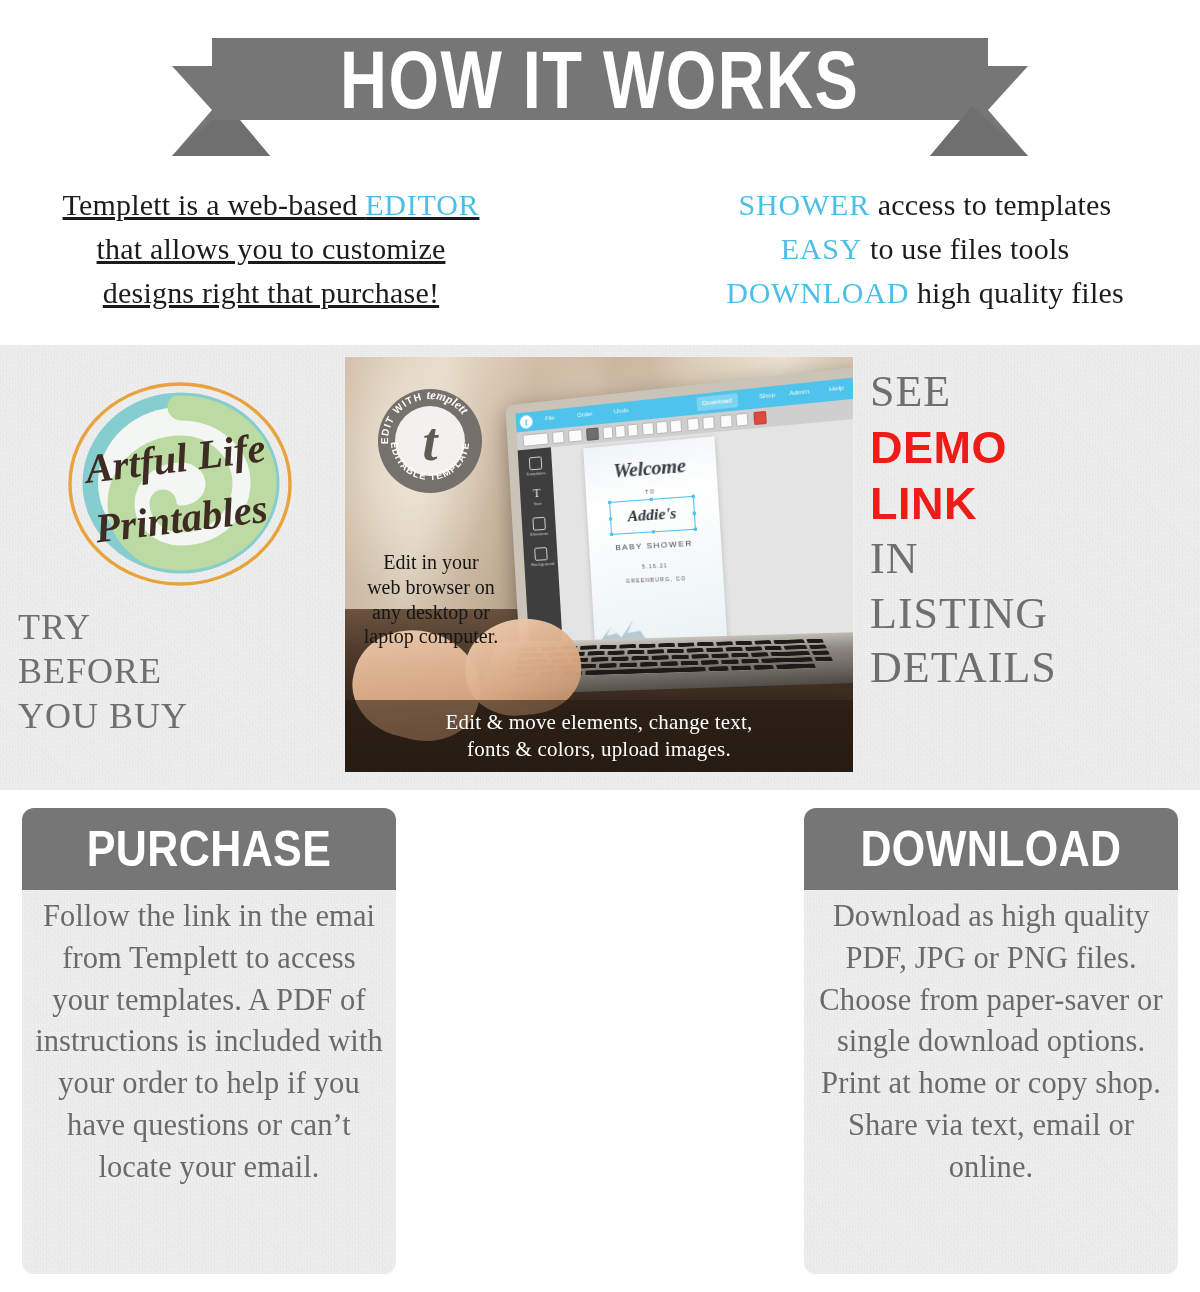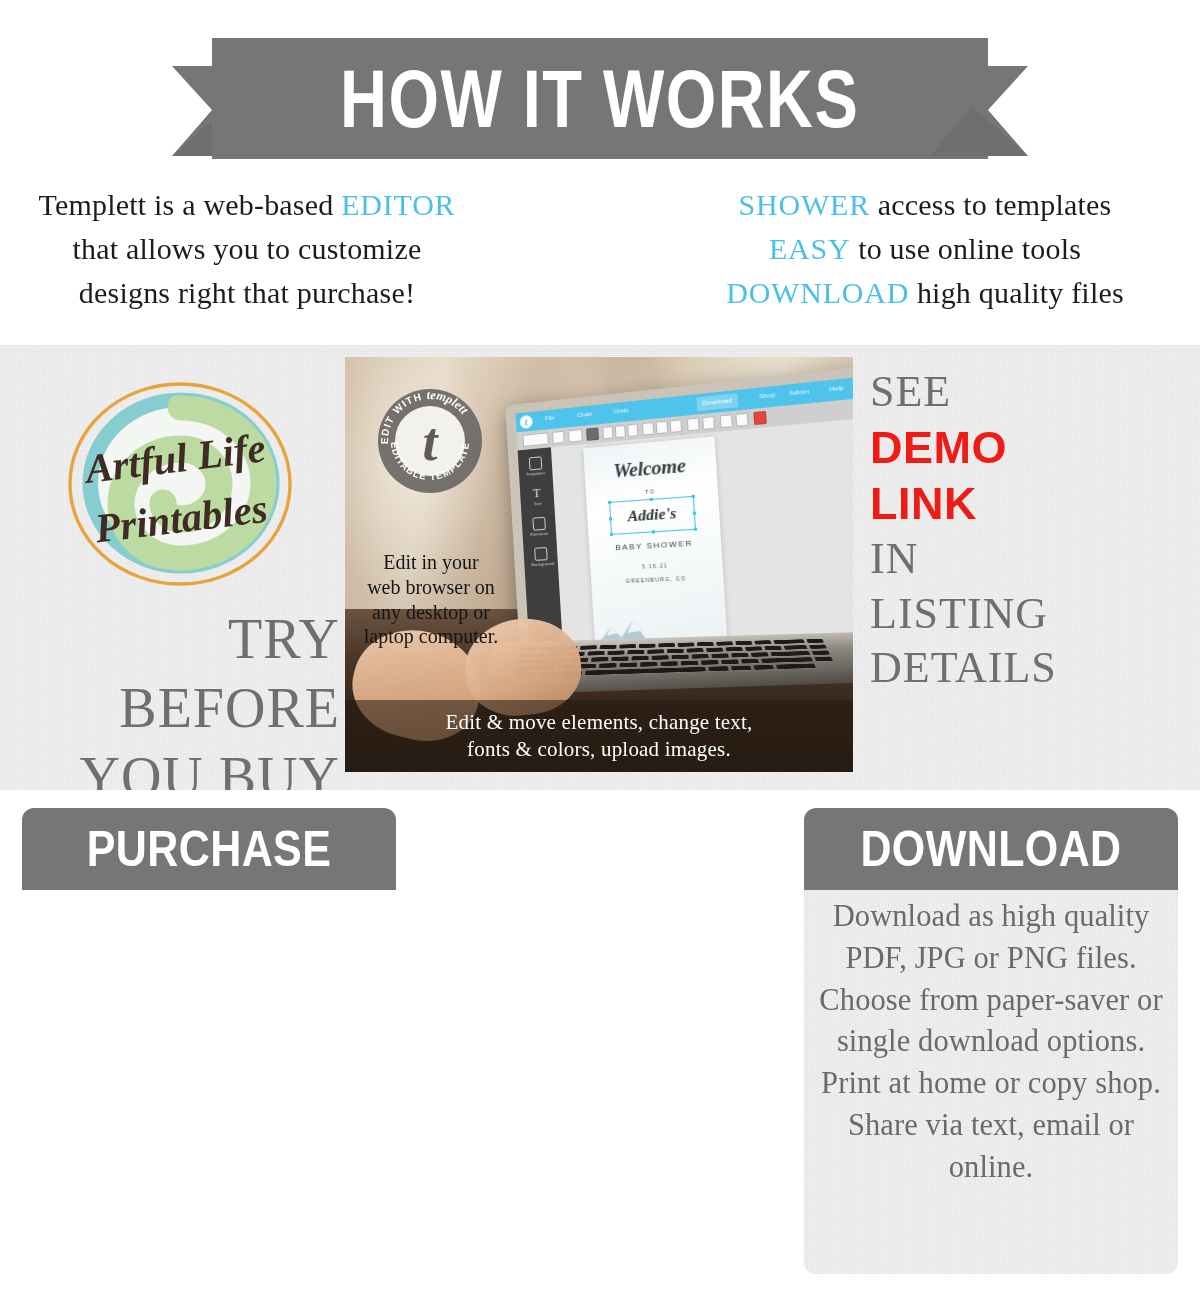--- a/index.html
+++ b/index.html
@@ -22,56 +22,56 @@
   #header-banner {
     position:absolute; left:0; top:0; width:1200px; height:175px;
     background:#ffffff;
   }
   .ribbon-wrap { position:absolute; left:0; top:38px; width:1200px; height:130px; }
   .ribbon-tail { position:absolute; top:0; width:120px; height:130px; }
   .ribbon-tail svg { display:block; }
   .ribbon-tail.left { left:170px; }
   .ribbon-tail.right { left:910px; }
   .ribbon-center {
-    position:absolute; left:212px; top:0; width:776px; height:121px;
+    position:absolute; left:212px; top:0; width:776px; height:82px;
     background:#767676;
     display:flex; align-items:center; justify-content:center;
   }
   #banner-title {
     font-family:"Liberation Sans", sans-serif;
     font-weight:bold; font-size:67px; color:#ffffff;
     letter-spacing:1.5px; line-height:1;
     transform:scaleY(1.22) scaleX(0.97); transform-origin:center;
   }
   
   #intro-row {
     position:absolute; left:0; top:175px; width:1200px; height:170px;
     background:#ffffff;
   }
   .intro-col {
     position:absolute; top:8px; width:470px;
     font-size:30px; line-height:1.46; color:#1c1c1c;
     text-align:center; letter-spacing:0.2px;
   }
-  .intro-col.left { left:12px; }
+  .intro-col.left { left:36px;text-decoration:underline; }
   .intro-col.right { left:690px; }
   .hl { color:#4bbfe8; letter-spacing:0.8px; }
   
   .badge { position:absolute; }
   #templett-badge-top { left:524px; top:190px; width:158px; height:132px; }
   
   #middle-band {
     position:absolute; left:0; top:345px; width:1200px; height:445px;
   }
   
   #left-column { position:absolute; left:10px; top:10px; width:330px; height:425px; }
   #artful-logo { position:absolute; left:55px; top:25px; width:230px; height:215px; }
   #try-before-buy {
-    position:absolute; left:0; top:250px; width:330px;
-    text-align:right; font-size:56px; line-height:1.23;
+    position:absolute; left:8px; top:250px; width:330px;
+    text-align:left; font-size:36px; line-height:1.23;
     color:#6f6f6f; letter-spacing:1px;
   }
   
   #photo-card {
     position:absolute; left:345px; top:12px; width:508px; height:415px;
     overflow:hidden; background:#b09b84;
   }
   .photo-bg { position:absolute; inset:0; }
   .blur-room {
     position:absolute; left:0; top:0; width:508px; height:300px;
@@ -263,21 +263,21 @@
     </div>
     <div>that allows you to customize</div>
     <div>designs right that purchase!</div>
   </div>
 
   <div class="intro-col right">
     <div>
       <span class="hl">SHOWER</span><span> access to templates</span>
     </div>
     <div>
-      <span class="hl">EASY</span><span> to use online tools</span>
+      <span class="hl">EASY</span><span> to use files tools</span>
     </div>
     <div>
       <span class="hl">DOWNLOAD</span><span> high quality files</span>
     </div>
   </div>
 
   <div class="badge" id="templett-badge-top">
     <svg width="158" height="132" viewBox="0 0 158 132">
       <defs>
         <path id="arcTop" d="M 24,72 A 55,55 0 0 1 134,72" fill="none"></path>
@@ -538,20 +538,23 @@
     <div class="rc-line">LISTING</div>
     <div class="rc-line">DETAILS</div>
   </div>
 </div>
 
 <div id="cards-row">
   <div class="card c1">
     <div class="card-header">
       <span>PURCHASE</span>
     </div>
+    <div class="card-body paper">
+      <p>Follow the link in the emai from Templett to access your templates. A PDF of instructions is included with your order to help if you have questions or can’t locate your email.</p>
+    </div>
   </div>
 
   <div class="card c2">
   </div>
 
   <div class="card c3">
     <div class="card-header">
       <span>DOWNLOAD</span>
     </div>
     <div class="card-body paper">

